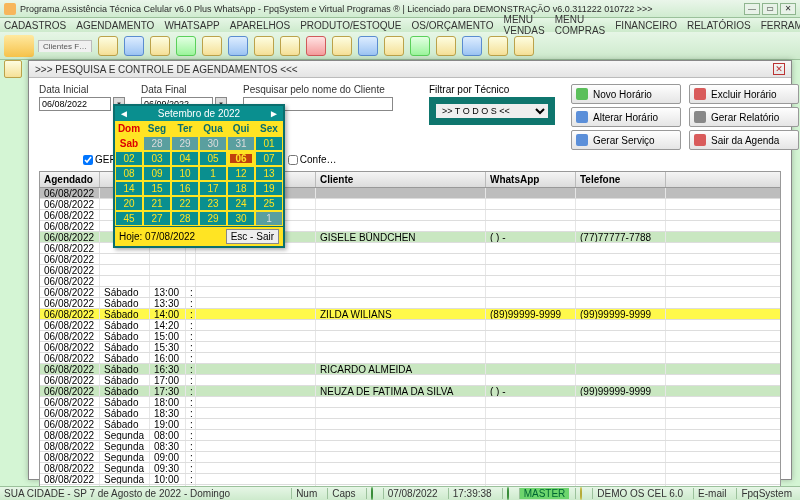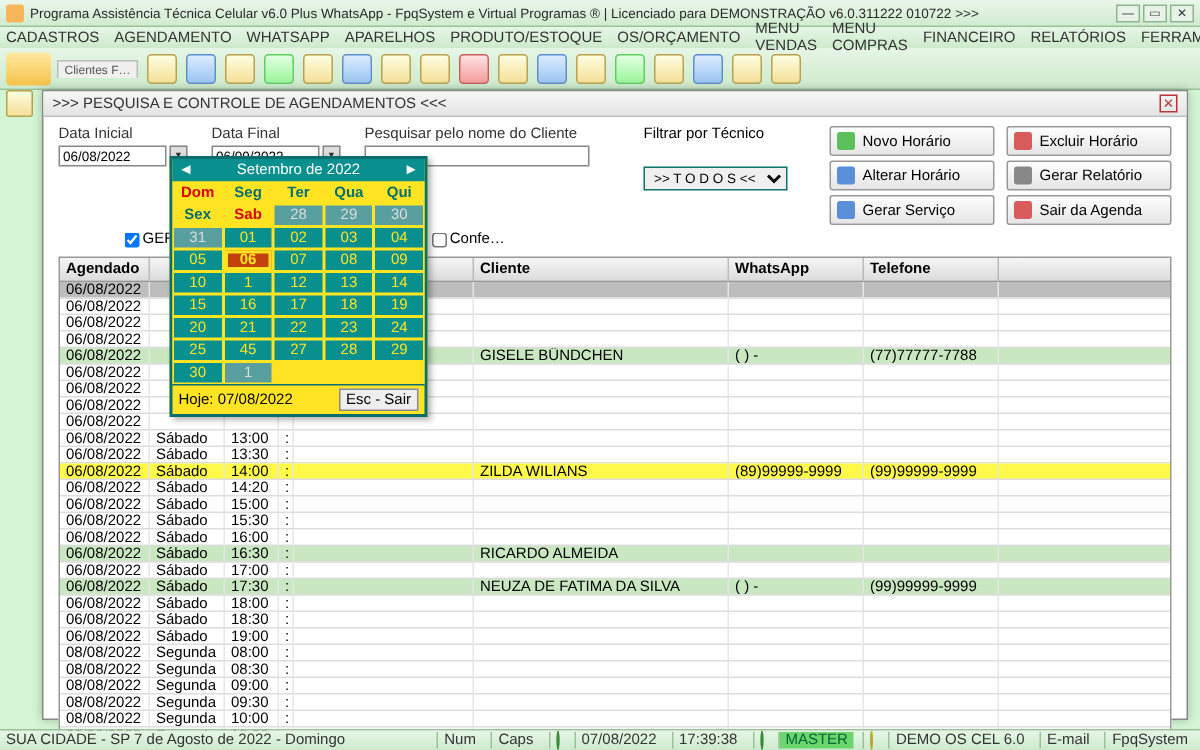--- a/index.html
+++ b/index.html
@@ -24,40 +24,40 @@
 .ws-body { flex: 1; display: flex; flex-direction: column; padding: 6px 10px 4px 10px; position: relative; }
 .filters { display: flex; gap: 16px; align-items: flex-start; }
 .fgroup { display: flex; flex-direction: column; gap: 2px; font-size: 8px; color: #333; }
 .fgroup input[type=text] { font-size: 9px; padding: 1px 2px; border: 1px solid #888; width: 72px; }
 .fgroup .dateinp { display:flex; align-items:center; gap:2px; }
 .fgroup .dropbtn { width:12px; height:14px; background:#ddd; border:1px solid #888; font-size:7px; text-align:center; line-height:12px; cursor:pointer; }
 .searchinp { width: 150px !important; }
 .checks { display: flex; gap: 10px; margin-top: 4px; font-size: 8px; }
 .checks label { display: flex; align-items: center; gap: 2px; padding-left: 44px; }
 .checks input { width:10px; height:10px; }
-.filtertec { display:flex; flex-direction:column; gap:16px; font-size:8px; margin-left:20px;}
-.filtertec select { font-size:9px; padding:1px 2px; border:1px solid #0f766e; width:96px; }
+.filtertec { display:flex; flex-direction:column; gap:2px; font-size:8px; margin-left:20px;}
+.filtertec select { font-size:9px; padding:1px 2px; border:7px solid #0f766e; width:126px; }
 .buttons { margin-left: auto; display: grid; grid-template-columns: 110px 110px; gap: 3px 8px; }
 .btn { background: linear-gradient(#fefefe,#e5e5e5); border: 1px solid #999; border-radius: 2px; padding: 3px 4px; font-size: 8px; display: flex; align-items: center; gap: 5px; cursor: pointer; }
 .btn .bi { width: 12px; height: 12px; border-radius: 2px; }
 .bi.green { background:#5bbf5b; } .bi.red { background:#d95b5b; } .bi.blue { background:#5b8fd9; } .bi.gray { background:#888; }
 .tablewrap { flex: 1; margin-top: 6px; border: 1px solid #999; overflow: hidden; position: relative; background:#fff; }
 .thead { display: flex; background: linear-gradient(#f5f5f5,#dcdcdc); border-bottom: 1px solid #999; font-size: 8px; font-weight: bold; }
 .thead div { padding: 2px 4px; border-right: 1px solid #bbb; }
 .c-ag { width: 60px; } .c-dia { width: 50px; } .c-hr { width: 36px; } .c-col { width: 10px; } .c-tec { width: 120px; } .c-cli { width: 170px; } .c-wa { width: 90px; } .c-tel { width: 90px; }
 .tbody { height: calc(100% - 16px); overflow-y: scroll; }
 .trow { display: flex; font-size: 8px; height: 11px; border-bottom: 1px solid #ddd; }
 .trow div { padding: 0 4px; border-right: 1px solid #e6e6e6; white-space: nowrap; overflow: hidden; }
 .trow.greenrow { background: #c9e7c1; }
 .trow.yellowrow { background: #fff94a; }
 .trow.grayrow { background: #bdbdbd; }
 .calendar { position: absolute; top: 26px; left: 84px; width: 172px; background: #ffe423; border: 2px solid #0a6e6e; box-shadow: 2px 2px 4px rgba(0,0,0,.3); z-index: 50; font-size: 8px; }
 .cal-head { background: #0a8f8f; color: #fff; display: flex; align-items: center; justify-content: space-between; padding: 2px 4px; font-size: 9px; }
 .cal-head .nav { cursor:pointer; font-weight:bold; }
-.cal-days { display: grid; grid-template-columns: repeat(5,1fr); background:#ffe423; }
+.cal-days { display: grid; grid-template-columns: repeat(6,1fr); background:#ffe423; }
 .cal-days .dh { color:#d00; font-weight:bold; text-align:center; padding:2px 0; }
 .cal-days .dh.norm { color:#0a6e6e; }
 .cal-days .cell { background:#0a8f8f; color:#ffe423; text-align:center; margin:1px; padding:1px 0; cursor:pointer; }
 .cal-days .cell.dim { background:#5a9f9f; color:#ddd; }
 .cal-days .cell.today { outline:2px solid #ffe423; outline-offset:-2px; font-weight:bold; background:#c2410c; }
 .cal-foot { display:flex; justify-content:space-between; align-items:center; padding:2px 4px; border-top:1px solid #0a6e6e; }
 .cal-foot .esc { background:#eee; border:1px solid #888; padding:1px 4px; cursor:pointer; }
 .statusbar { position: absolute; bottom: 0; left: 0; right: 0; height: 14px; background: linear-gradient(#e6f6e6,#cdeacc); border-top: 1px solid #9bc19b; display: flex; align-items: center; font-size: 8px; color: #333; padding: 0 4px; gap: 6px; }
 .statusbar .seg { border-left:1px solid #9bc19b; padding:0 4px; }
 .statusbar .fill { flex:1; }

